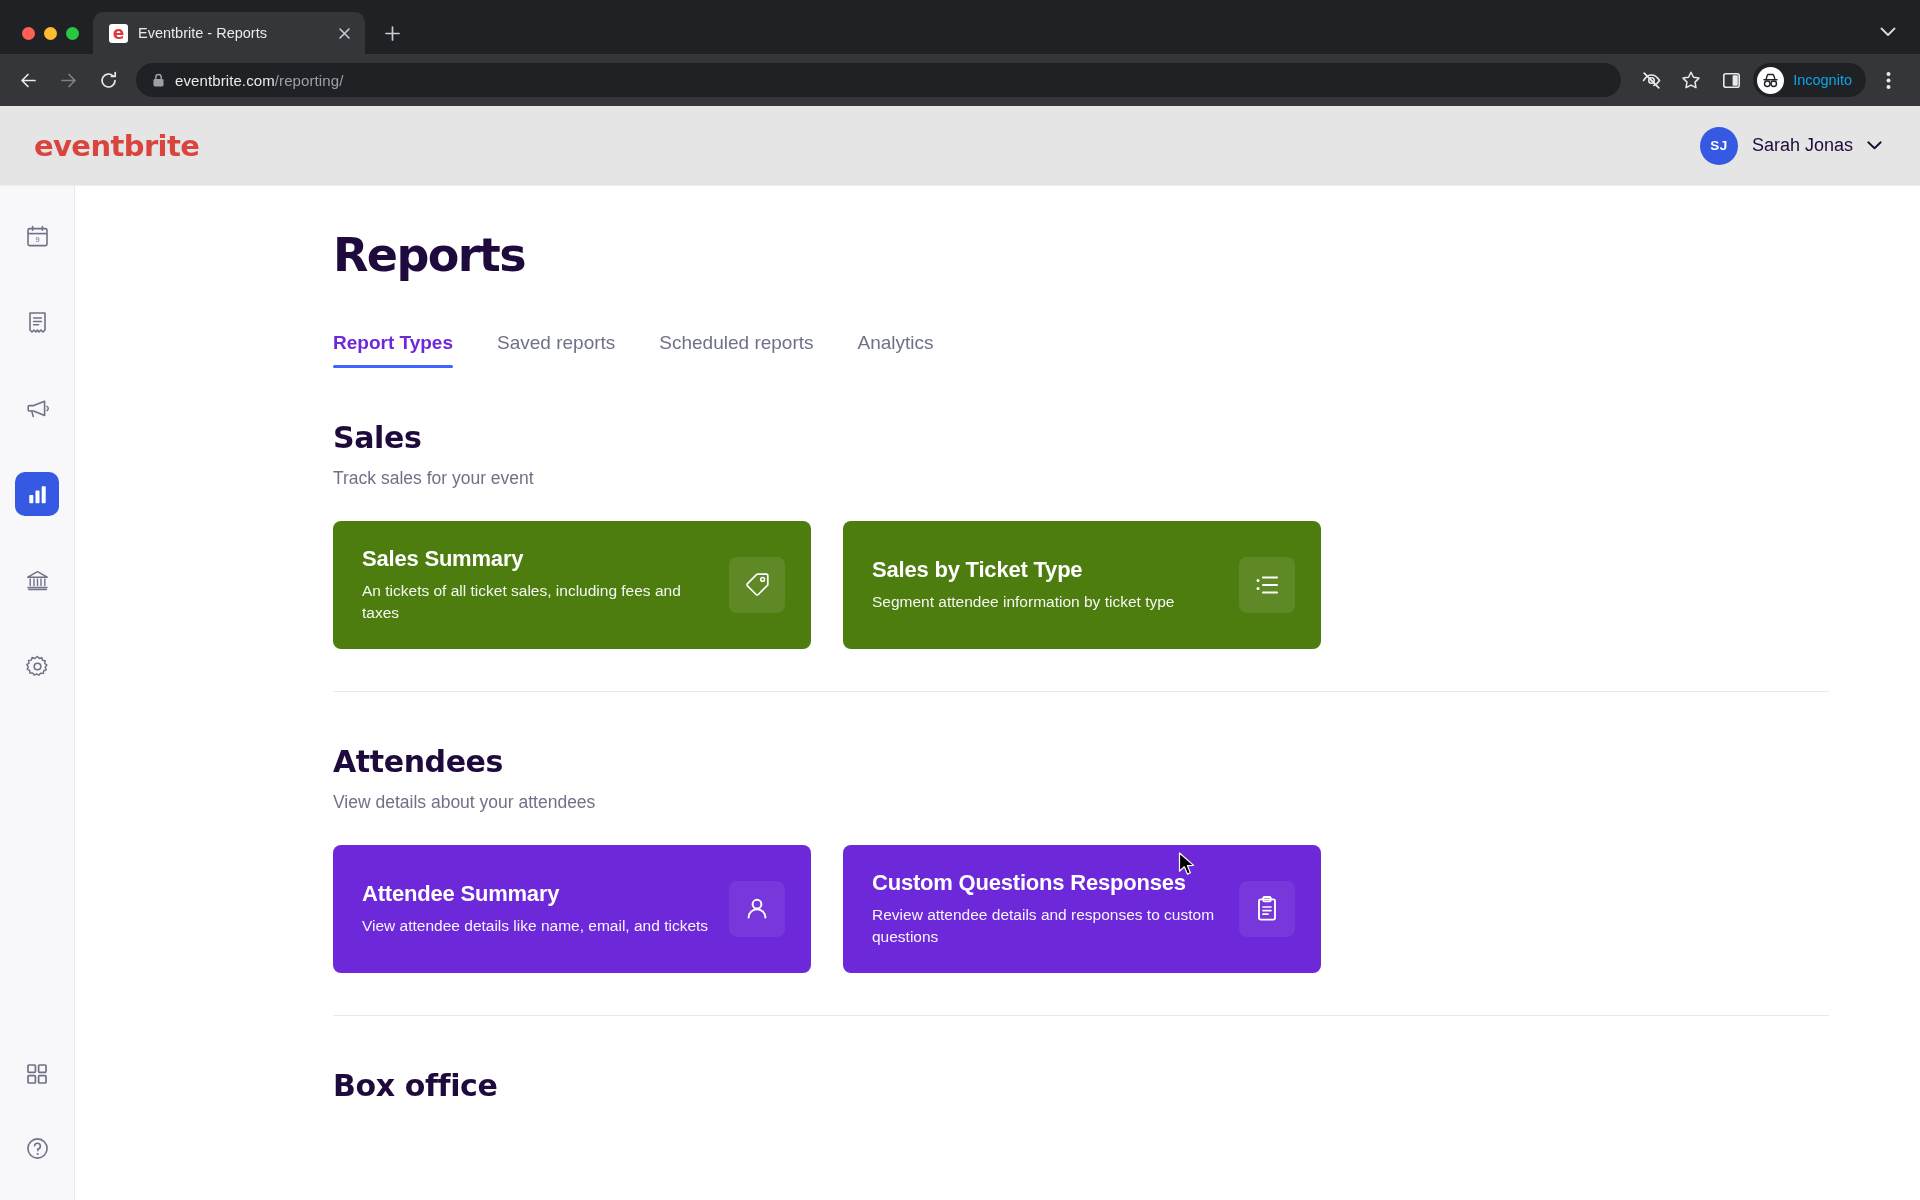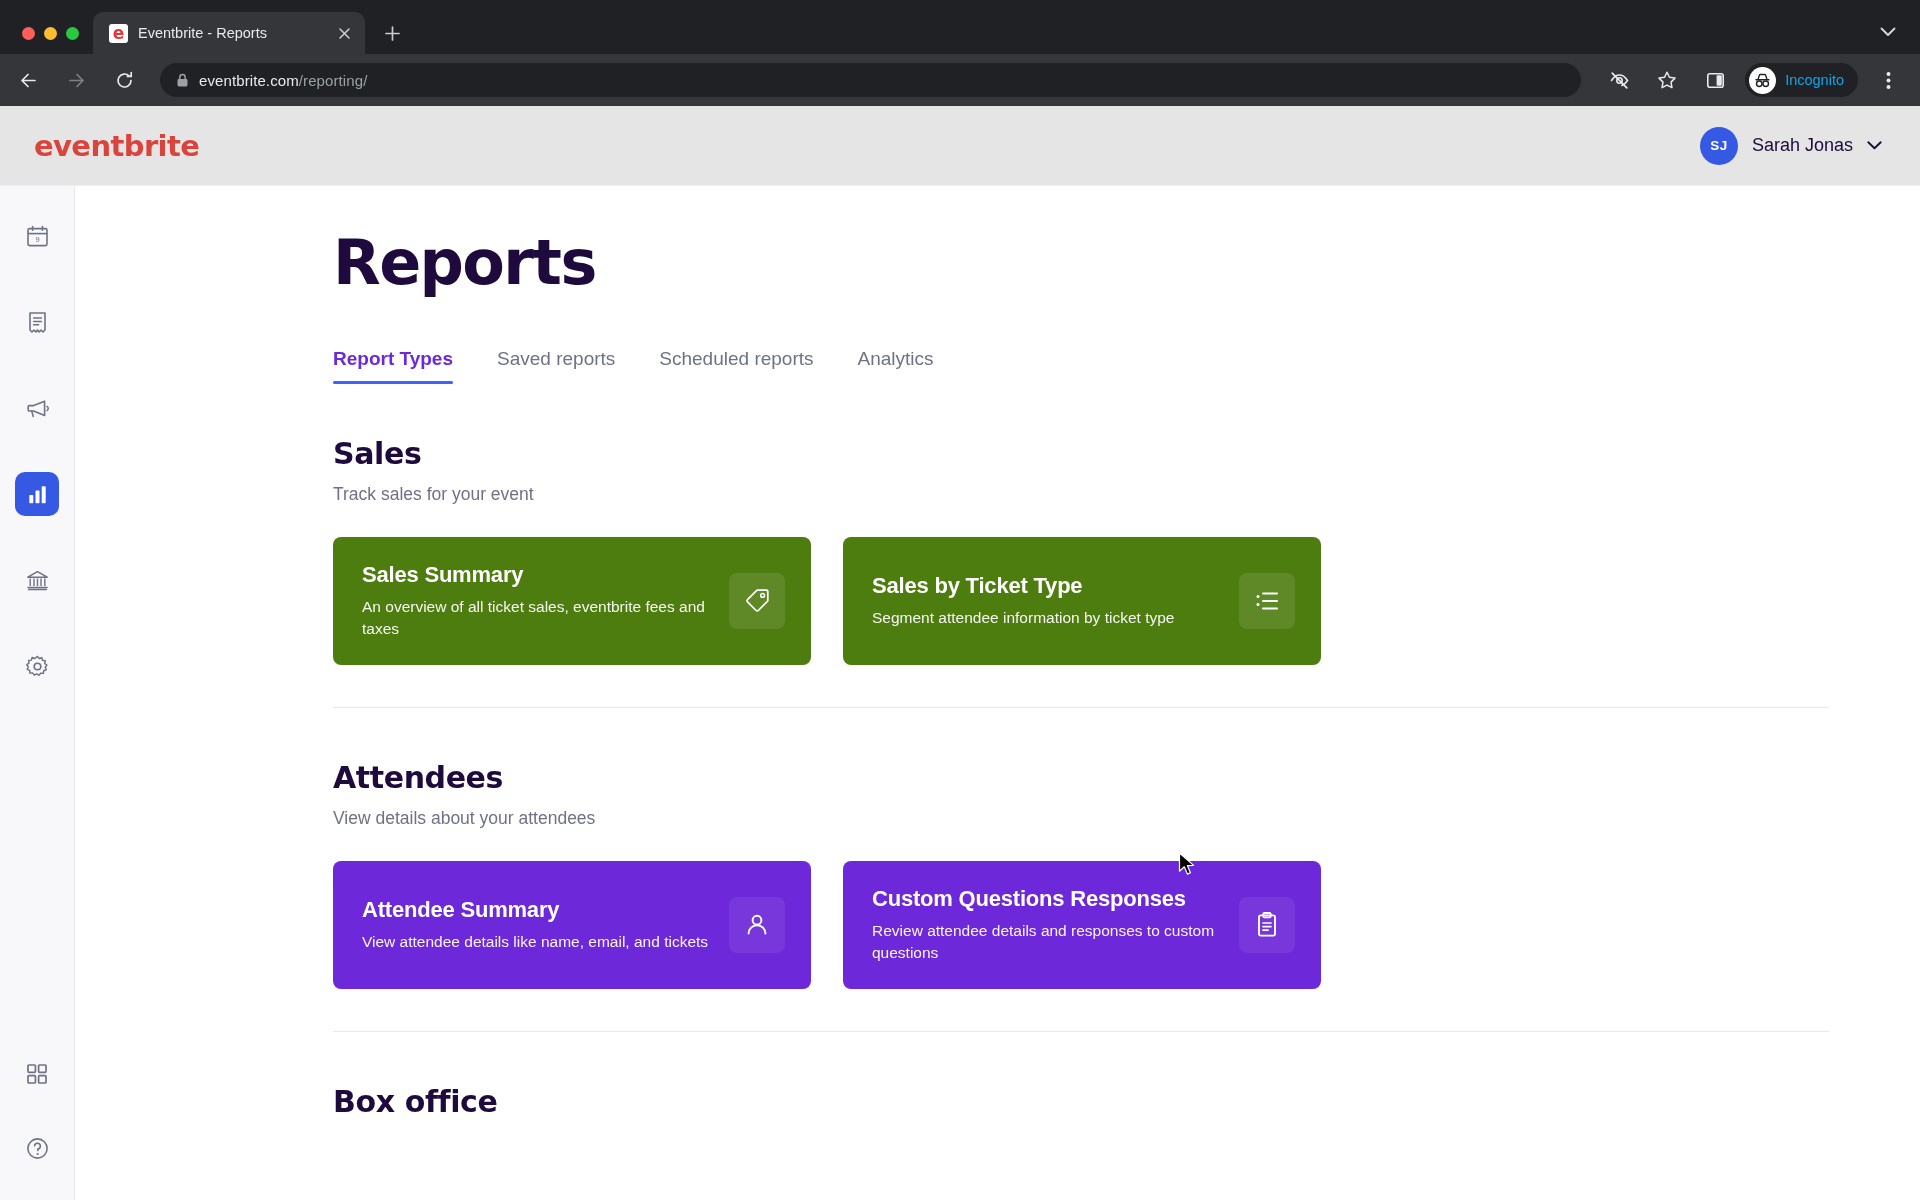--- a/index.html
+++ b/index.html
@@ -37,21 +37,21 @@
     color:#e8eaed; font-size:14.5px; white-space:nowrap; overflow:hidden;
     text-overflow:ellipsis; flex:1 1 auto;
   }
   .tab-close { color:#c8cbcf; font-size:16px; width:22px; height:22px; display:flex; align-items:center; justify-content:center; border-radius:50%; flex:0 0 auto;}
   .newtab { color:#c8cbcf; font-size:22px; width:34px; height:34px; display:flex; align-items:center; justify-content:center; margin:0 0 4px 10px; border-radius:50%;}
   .tabstrip-spacer{flex:1 1 auto;}
   .chevron-win { color:#c8cbcf; width:36px; height:36px; display:flex;align-items:center;justify-content:center; margin:0 14px 4px 0;}
 
   .toolbar {
     height: 52px; background:#35363a; display:flex; align-items:center;
-    padding: 0 14px 0 10px; gap: 12px;
+    padding: 0 14px 0 10px; gap: 4px;
   }
   .tb-btn { width:36px;height:36px;border-radius:50%; display:flex;align-items:center;justify-content:center; color:#e8eaed; flex:0 0 auto;}
   .tb-btn.dim { color:#7e8084; }
   .omnibox {
     flex:1 1 auto; height:34px; background:#202124; border-radius:17px;
     display:flex; align-items:center; gap:10px; padding: 0 16px; margin: 0 8px 0 6px;
   }
   .omnibox .lock { color:#9aa0a6; display:flex; }
   .url { font-size:15px; color:#e8eaed; letter-spacing:0.1px; white-space:nowrap; }
   .url .path { color:#9aa0a6; }
@@ -90,21 +90,21 @@
     color:#6f7287; margin-bottom: 42px;
   }
   .side-item.active{ background:#3659e3; color:#ffffff; }
   .side-spacer{ flex:1 1 auto; }
   .side-bottom .side-item{ margin-bottom: 30px; }
 
   .content { flex:1 1 auto; background:#ffffff; padding: 46px 0 0 258px; overflow:hidden; position:relative;}
 
   .page-title{
     font-family:"DejaVu Sans", sans-serif;
-    font-size:62px; font-weight:700; color:#1e0a3c; letter-spacing:-1.6px; line-height:1;
+    font-size:46px; font-weight:700; color:#1e0a3c; letter-spacing:-1.6px; line-height:1;
   }
 
   .tabs{ display:flex; gap:44px; margin-top: 54px; }
   .tab-link{ font-size:19px; color:#6f7287; padding-bottom:14px; position:relative; white-space:nowrap;}
   .tab-link.active{ color:#6d28d9; font-weight:700; }
   .tab-link.active::after{
     content:""; position:absolute; left:0; right:0; bottom:0; height:3px; background:#3d64ff; border-radius:2px;
   }
 
   .section{ margin-top: 52px; }
@@ -333,21 +333,21 @@
         </div>
 
         <div class="section">
           <div class="section-h">Sales</div>
           <div class="section-sub">Track sales for your event</div>
           <div class="cards">
 
             <div class="card blue">
               <div class="card-text">
                 <div class="card-title">Sales Summary</div>
-                <div class="card-desc">An overview of all ticket sales, eventbrite fees and taxes</div>
+                <div class="card-desc">An tickets of all ticket sales, including fees and taxes</div>
               </div>
               <div class="card-icon">
                 <svg width="28" height="28" viewBox="0 0 28 28" fill="none">
                   <path d="M14.6 3.2 H23.4 a1.4 1.4 0 0 1 1.4 1.4 v8.8 a1.6 1.6 0 0 1 -.5 1.1 l-9 9 a1.5 1.5 0 0 1 -2.2 0 L4.5 14.9 a1.5 1.5 0 0 1 0 -2.2 l9 -9 a1.6 1.6 0 0 1 1.1 -.5 Z" stroke="#ffffff" stroke-width="1.7" fill="none" stroke-linejoin="round"></path>
                   <circle cx="19.6" cy="8.4" r="1.9" stroke="#ffffff" stroke-width="1.5" fill="none"></circle>
                 </svg>
               </div>
             </div>
 
             <div class="card blue">

